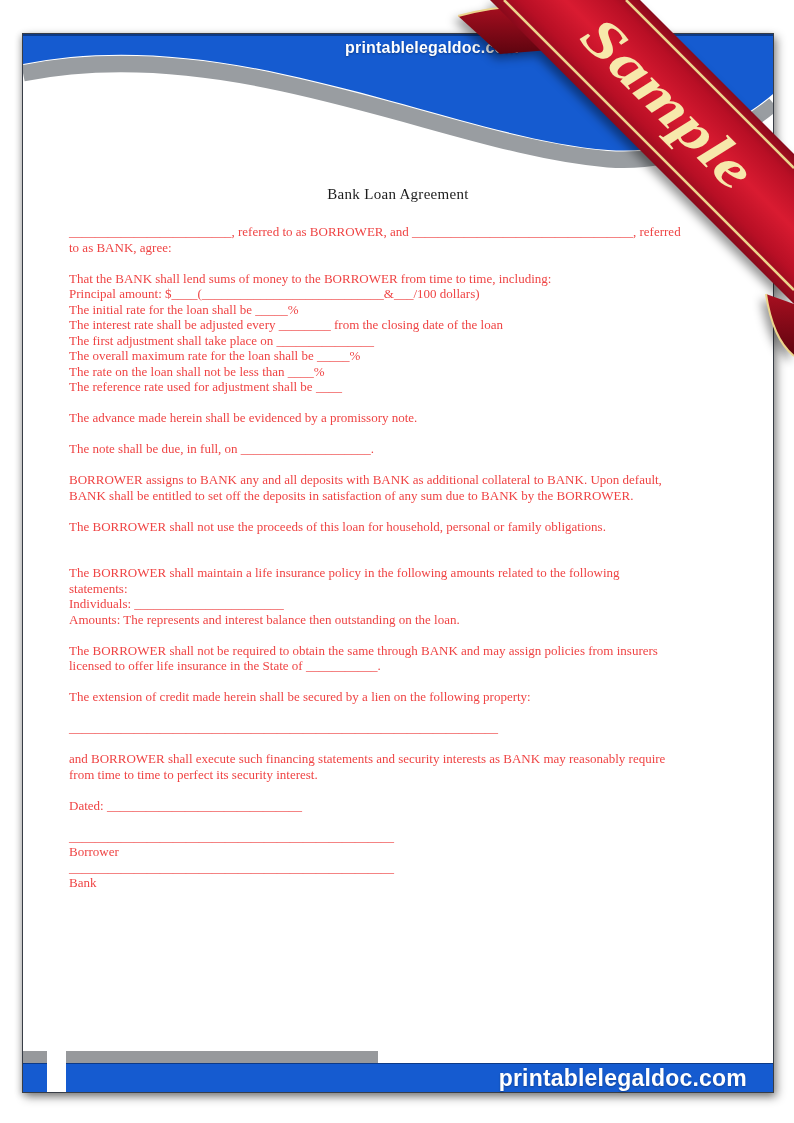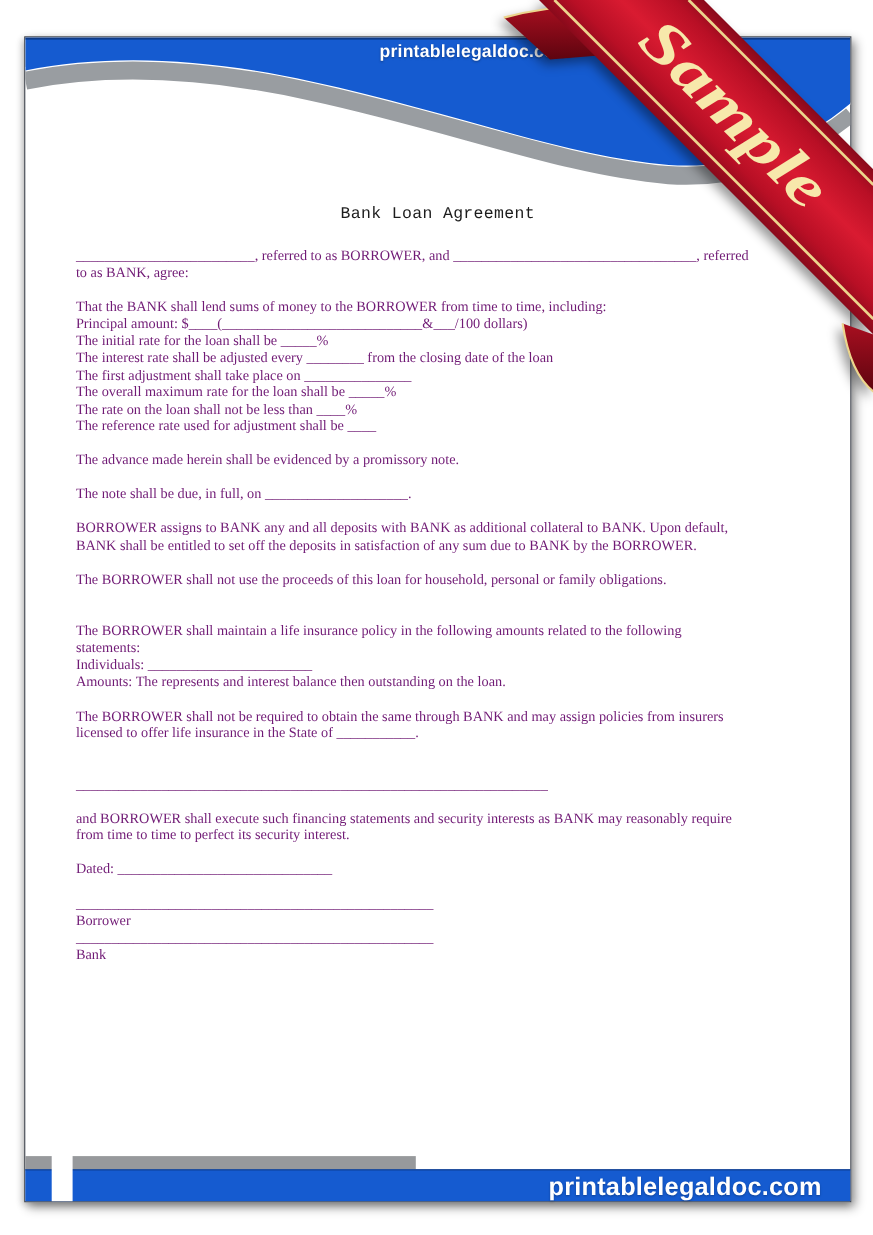--- a/index.html
+++ b/index.html
@@ -16,26 +16,26 @@
   }
   .header-wave{position:absolute;left:0;top:0;width:750px;height:175px;display:block;}
   .site-top{
     position:absolute;top:5px;left:0;width:100%;text-align:center;
     color:#ffffff;font-family:"Liberation Sans", sans-serif;font-weight:bold;
     font-size:16px;letter-spacing:0.2px;transform:translateX(34px);
     text-shadow:0 1px 2px rgba(0,0,0,0.35);
   }
   .doc-title{
     position:absolute;top:152px;left:0;width:100%;text-align:center;
-    font-family:Liberation Mono, monospace;font-size:15px;color:#1c1c1c;
+    font-family:Liberation Serif, serif;font-size:15px;color:#1c1c1c;
     letter-spacing:0.3px;
   }
   .doc-body{
     position:absolute;top:190px;left:46px;right:30px;
-    font-size:13px;line-height:15.5px;color:#701a75;
+    font-size:13px;line-height:15.5px;color:#ef4444;
   }
   .doc-line{white-space:pre;min-height:15.5px;}
   
   .footer-gray{
     position:absolute;left:0;top:1017px;width:355px;height:12px;background:#97999c;
   }
   .footer-blue{
     position:absolute;left:0;top:1029px;width:750px;height:29px;background:#155bd0;
     border-top:1px solid #0d3a87;box-sizing:border-box;
     display:flex;align-items:center;justify-content:flex-end;
@@ -104,20 +104,21 @@
         <div class="doc-line"> </div>
         <div class="doc-line"> </div>
         <div class="doc-line">The BORROWER shall maintain a life insurance policy in the following amounts related to the following</div>
         <div class="doc-line">statements:</div>
         <div class="doc-line">Individuals: _______________________</div>
         <div class="doc-line">Amounts: The represents and interest balance then outstanding on the loan.</div>
         <div class="doc-line"> </div>
         <div class="doc-line">The BORROWER shall not be required to obtain the same through BANK and may assign policies from insurers</div>
         <div class="doc-line">licensed to offer life insurance in the State of ___________.</div>
         <div class="doc-line"> </div>
+        <div class="doc-line">The extension of credit made herein shall be secured by a lien on the following property:</div>
         <div class="doc-line"> </div>
         <div class="doc-line">__________________________________________________________________</div>
         <div class="doc-line"> </div>
         <div class="doc-line">and BORROWER shall execute such financing statements and security interests as BANK may reasonably require</div>
         <div class="doc-line">from time to time to perfect its security interest.</div>
         <div class="doc-line"> </div>
         <div class="doc-line">Dated: ______________________________</div>
         <div class="doc-line"> </div>
         <div class="doc-line">__________________________________________________</div>
         <div class="doc-line">Borrower</div>

